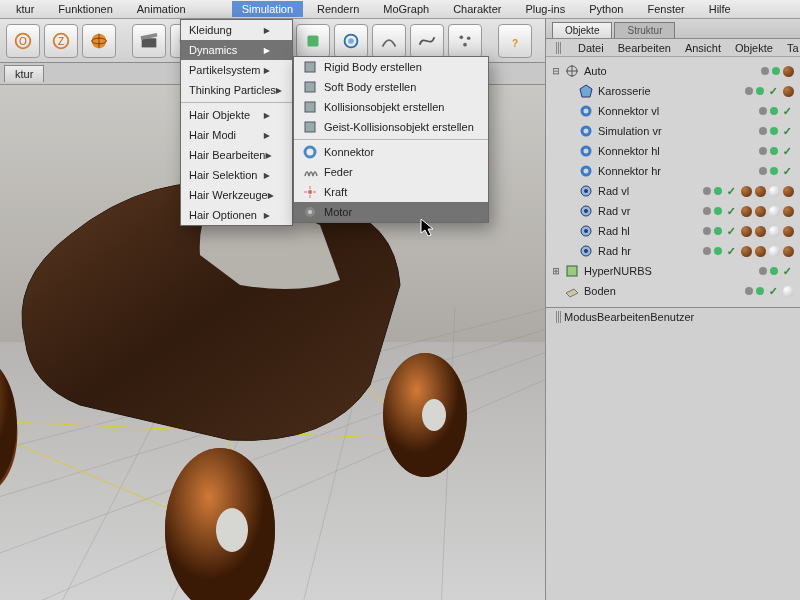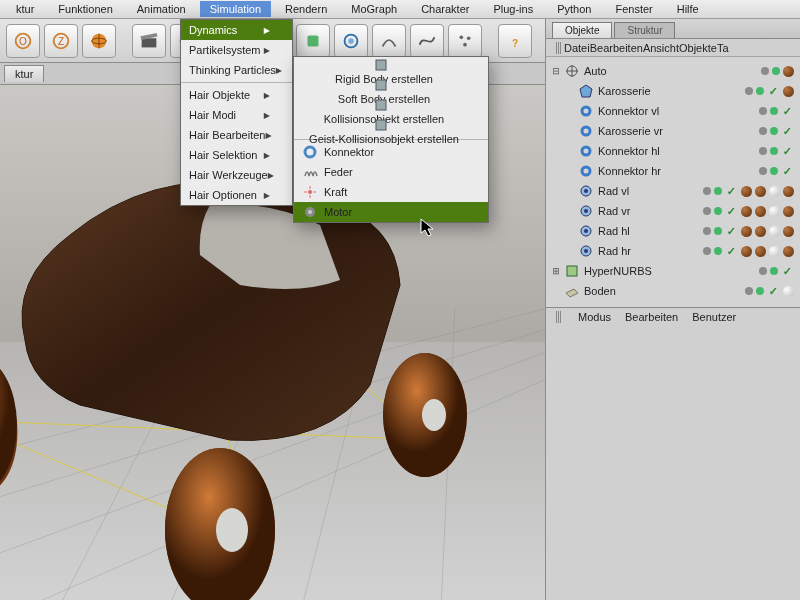--- a/index.html
+++ b/index.html
@@ -1,55 +1,55 @@
 <!DOCTYPE html>
 <html><head>
 <meta charset="utf-8">
 <style>
   * { box-sizing: border-box; margin: 0; padding: 0; font-family: "Lucida Grande", Arial, sans-serif; font-size: 11px; color: #222; }
   body { width: 800px; height: 600px; overflow: hidden; background: #bcbcbc; user-select: none; }
   .menubar { height: 19px; background: linear-gradient(#eee,#d9d9d9); border-bottom: 1px solid #9a9a9a; display: flex; align-items: center; padding-left: 6px; gap: 4px; }
   .menubar .item { padding: 2px 10px; cursor: default; }
-  .menubar .item.active { background: #5f8fd6; color: #fff; }
+  .menubar .item.active { background: #5f8fd6; color: #fff; margin-left: 32px; }
   .toolbar { height: 44px; background: linear-gradient(#e4e4e4,#d0d0d0); border-bottom: 1px solid #8d8d8d; display: flex; align-items: center; padding: 0 6px; gap: 4px; }
   .tool { width: 34px; height: 34px; border: 1px solid #9a9a9a; border-radius: 4px; background: linear-gradient(#fdfdfd,#d8d8d8); display: flex; align-items: center; justify-content: center; }
   .tool svg { width: 22px; height: 22px; }
   .sep { width: 8px; }
   .subbar { height: 22px; background: #c8c8c8; border-bottom: 1px solid #8d8d8d; display: flex; align-items: center; padding-left: 4px; }
   .subtab { padding: 2px 10px; border: 1px solid #888; border-bottom: none; background: linear-gradient(#ededed,#d2d2d2); margin-right: 2px; }
   .workspace { position: absolute; top: 85px; left: 0; right: 255px; bottom: 0; background: linear-gradient(#cac8c4 0%, #adaaa5 50%, #b6b5b3 50%, #d2d2d2 100%); overflow: hidden; }
   .grid line { stroke: #8e8e8e; stroke-width: 1; opacity: .35; }
   .dropdown { position: absolute; background: #ececec; border: 1px solid #6a6a6a; box-shadow: 4px 6px 16px rgba(0,0,0,.35); z-index: 50; }
   .dropdown .row { display: flex; align-items: center; height: 20px; padding: 0 22px 0 8px; white-space: nowrap; cursor: default; }
   .dropdown .row.arrow::after { content: "▶"; font-size: 8px; color: #444; margin-left: auto; }
-  .dropdown .row.active { background: #4d7c0f; color: #fff; }
+  .dropdown .row.active { background: #737373; color: #fff; }
   .dropdown .row.active::after { color: #fff; }
-  .dropdown .row.disabled { color: #8d8d8d; flex-direction: column; }
+  .dropdown .row.disabled { color: #8d8d8d; }
   .dropdown .icon { width: 16px; height: 16px; margin-right: 6px; display: inline-flex; align-items: center; justify-content: center; }
   .dropdown hr { border: none; border-top: 1px solid #b5b5b5; margin: 2px 0; }
   .dd1 { top: 19px; left: 180px; width: 113px; }
   .dd2 { top: 56px; left: 293px; width: 196px; }
   .rightpanel { position: absolute; top: 19px; right: 0; bottom: 0; width: 255px; background: #d0d0d0; border-left: 1px solid #8a8a8a; display: flex; flex-direction: column; }
   .tabstrip { height: 20px; background: linear-gradient(#d6d6d6,#c5c5c5); display: flex; align-items: flex-end; padding-left: 6px; border-bottom: 1px solid #8a8a8a; }
   .tab { padding: 2px 12px; border: 1px solid #7b7b7b; border-bottom: none; background: linear-gradient(#f2f2f2,#dcdcdc); margin-right: 2px; font-size: 10px; }
   .tab.inactive { background: #bcbcbc; color: #555; margin-top: 41px; }
-  .panelmenu { height: 18px; display: flex; align-items: center; padding-left: 10px; border-bottom: 1px solid #a3a3a3; font-size: 10px; }
+  .panelmenu { height: 18px; display: flex; align-items: center; gap: 14px; padding-left: 10px; border-bottom: 1px solid #a3a3a3; font-size: 10px; }
   .grip { width: 6px; height: 12px; background: repeating-linear-gradient(90deg,#888 0 1px,transparent 1px 2px); margin-right: 2px; }
   .tree { flex: 0 0 auto; padding: 4px 0 6px 0; background: #d4d4d4; overflow: hidden; }
   .treerow { display: flex; align-items: center; height: 20px; padding-left: 4px; }
   .treerow .exp { width: 12px; text-align: center; color: #555; font-size: 9px; }
   .treerow .tname { margin-left: 2px; }
   .treerow .dots { margin-left: auto; display: flex; align-items: center; gap: 3px; padding-right: 6px; }
   .dot { width: 8px; height: 8px; border-radius: 50%; }
   .dg { background: #8a8a8a; } .dgr { background: #43b86a; } .dor { background: radial-gradient(circle at 30% 30%, #b97843,#5a2c0b); width:11px;height:11px; } .dwh { background: radial-gradient(circle at 30% 30%, #fff,#bbb); width:11px;height:11px; }
   .chk { color: #2f8a3b; font-weight: bold; font-size: 11px; margin: 0 2px; }
   .objicon { width: 16px; height: 16px; display: inline-flex; align-items: center; justify-content: center; margin: 0 2px; }
   .attribute { border-top: 1px solid #8a8a8a; }
   .panelhead { height: 19px; background: linear-gradient(#dedede,#c6c6c6); display: flex; align-items: center; padding-left: 8px; border-bottom: 1px solid #a3a3a3; font-size: 10px; }
-  .attrmenu { height: 18px; display: flex; align-items: center; gap: 14px; padding-left: 10px; font-size: 10px; text-align: center; }
+  .attrmenu { height: 18px; display: flex; align-items: center; padding-left: 10px; font-size: 10px; text-align: center; }
   .cursor { position: absolute; z-index: 60; top: 218px; left: 420px; }
   .indent1 { padding-left: 18px; }
 </style>
 </head>
 <body>
 
 <div class="menubar" id="menubar">
     <div class="item">ktur</div>
     <div class="item">Funktionen</div>
     <div class="item">Animation</div>
@@ -199,20 +199,21 @@
       <linearGradient id="wood" x1="0" y1="0" x2="1" y2="1">
           <stop offset="0" stop-color="#6a4126" stop-opacity=".7"></stop>
           <stop offset=".5" stop-color="#2c1609" stop-opacity=".6"></stop>
           <stop offset="1" stop-color="#52321c" stop-opacity=".7"></stop>
         </linearGradient>
     </defs>
   </svg>
 </div>
 
 <div class="dropdown dd1" id="dd1">
+    <div class="row arrow">Kleidung</div>
     <div class="row arrow active">Dynamics</div>
     <div class="row arrow">Partikelsystem</div>
     <div class="row arrow">Thinking Particles</div>
     <hr>
     <div class="row arrow">Hair Objekte</div>
     <div class="row arrow">Hair Modi</div>
     <div class="row arrow">Hair Bearbeiten</div>
     <div class="row arrow">Hair Selektion</div>
     <div class="row arrow">Hair Werkzeuge</div>
     <div class="row arrow">Hair Optionen</div>
@@ -351,21 +352,21 @@
           <span class="chk">✓</span>
         </span>
       </div>
       <div class="treerow indent1">
         <span class="exp"></span>
         <span class="objicon">
           <svg width="16" height="16" viewBox="0 0 16 16">
             <circle cx="8" cy="8" r="4" fill="none" stroke="#3a7ac8" stroke-width="3"></circle>
           </svg>
         </span>
-        <span class="tname">Karosserie vr</span>
+        <span class="tname">Simulation vr</span>
         <span class="dots">
           <span class="dot dg"></span>
           <span class="dot dgr"></span>
           <span class="chk">✓</span>
         </span>
       </div>
       <div class="treerow indent1">
         <span class="exp"></span>
         <span class="objicon">
           <svg width="16" height="16" viewBox="0 0 16 16">

